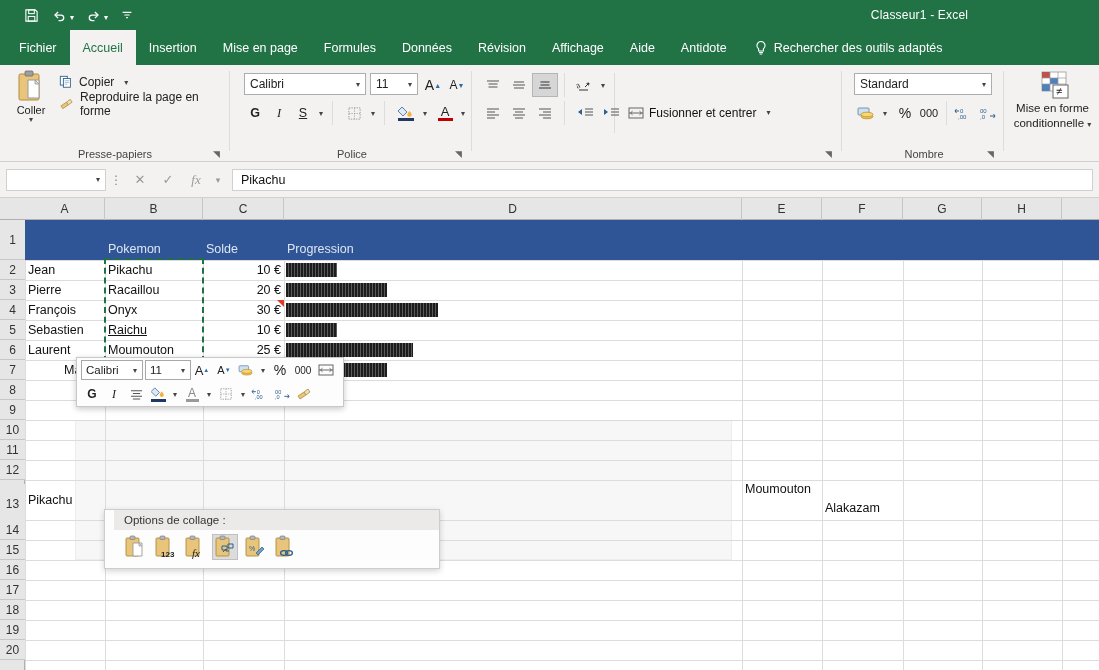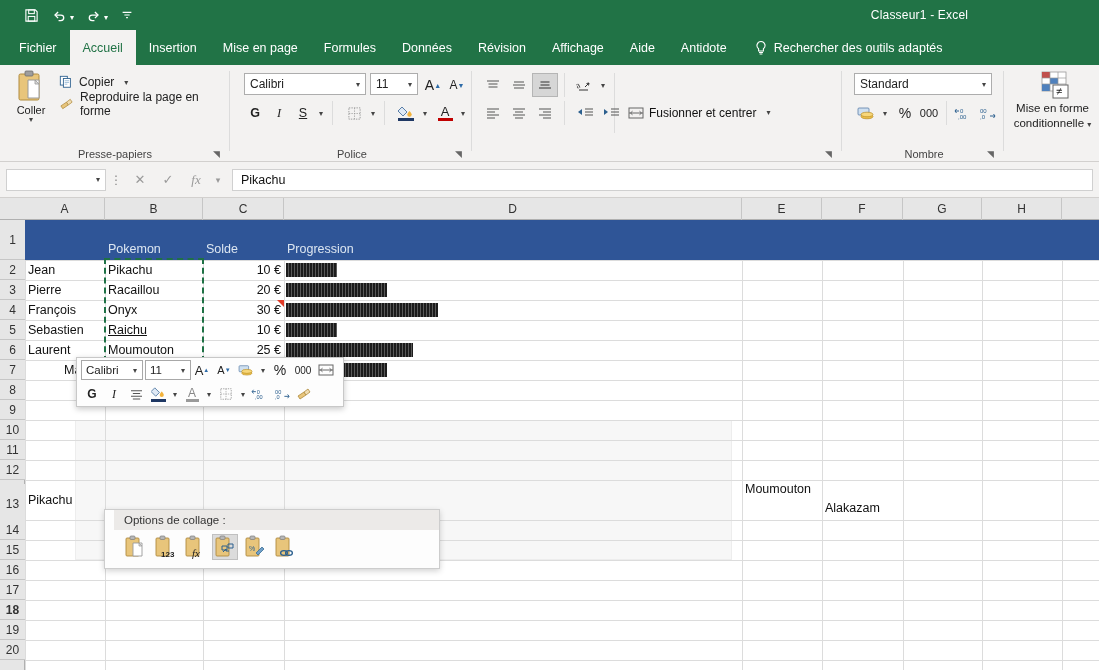--- a/index.html
+++ b/index.html
@@ -523,21 +523,21 @@
       <div class="rh" style="top: 160px; height: 20px;">8</div>
       <div class="rh" style="top: 180px; height: 20px;">9</div>
       <div class="rh" style="top: 200px; height: 20px;">10</div>
       <div class="rh" style="top: 220px; height: 20px;">11</div>
       <div class="rh" style="top: 240px; height: 20px;">12</div>
       <div class="rh" style="top: 264px; height: 40px;">13</div>
       <div class="rh" style="top: 300px; height: 20px;">14</div>
       <div class="rh" style="top: 320px; height: 20px;">15</div>
       <div class="rh" style="top: 340px; height: 20px;">16</div>
       <div class="rh" style="top: 360px; height: 20px;">17</div>
-      <div class="rh" style="top: 380px; height: 20px; font-weight: bold;">18</div>
+      <div class="rh" style="top: 380px; height: 20px;">18</div>
       <div class="rh" style="top: 400px; height: 20px;">19</div>
       <div class="rh" style="top: 420px; height: 20px;">20</div>
     </div>
   <div class="gridcanvas" id="grid-host">
       <div class="shaded" style="left: 50px; top: 200px; width: 657px; height: 140px;"></div>
       <div class="vline" style="left: 80px;"></div>
       <div class="vline" style="left: 178px;"></div>
       <div class="vline" style="left: 259px;"></div>
       <div class="vline" style="left: 717px;"></div>
       <div class="vline" style="left: 797px;"></div>

